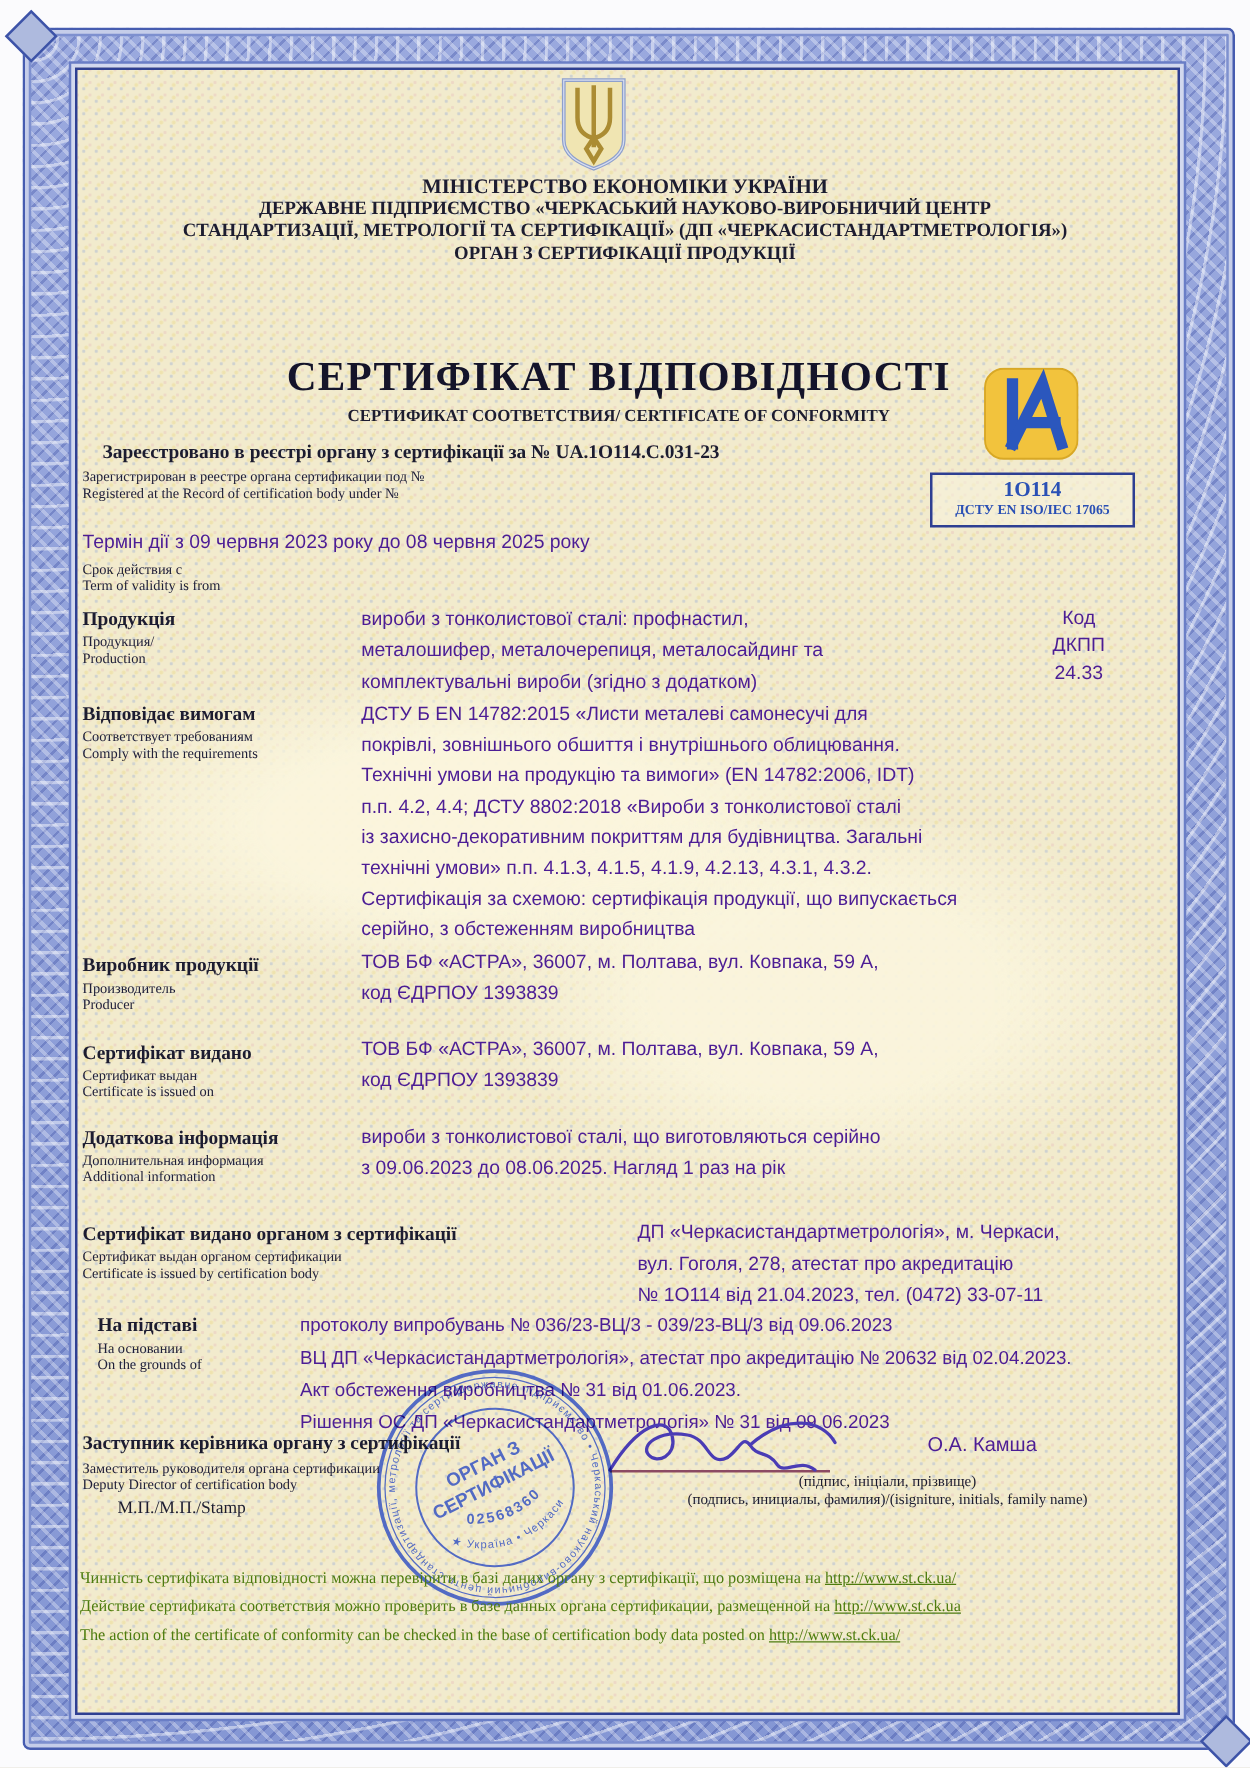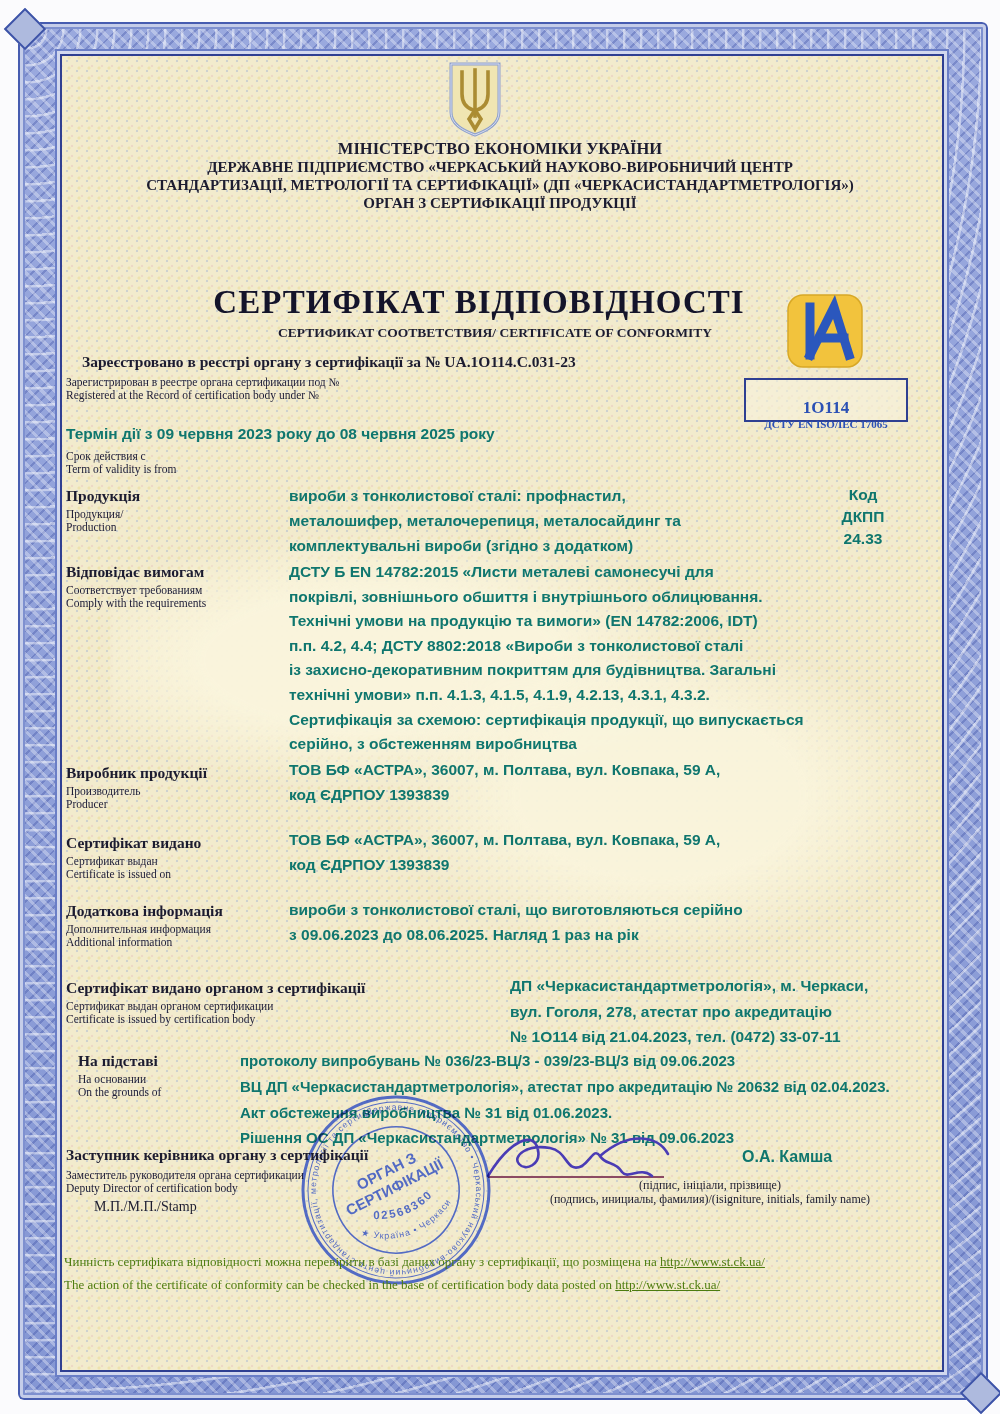--- a/index.html
+++ b/index.html
@@ -27,21 +27,21 @@
     background-position:0 0,5px 5px,2px 7px;
     border:2px solid #2e3f92;
     box-shadow: 0 0 0 3px rgba(255,255,255,.7), 0 0 0 5px #6a7ec6;}
   .wm{position:absolute;z-index:2;pointer-events:none;filter:blur(3px);}
   .wm1{left:110px;top:530px;width:600px;height:260px;background:radial-gradient(ellipse at 45% 50%, rgba(250,245,221,.95) 0 38%, rgba(250,245,221,0) 72%);}
   .wm2{left:380px;top:660px;width:560px;height:300px;background:radial-gradient(ellipse at 50% 45%, rgba(250,245,221,.9) 0 36%, rgba(250,245,221,0) 70%);}
   .content{position:absolute;inset:0;z-index:3;}
   .abs{position:absolute;}
   .ctr{text-align:center;}
   .serifb{font-family:"Liberation Serif",serif;font-weight:bold;}
-  .sansb{font-family:"Liberation Sans",sans-serif;font-weight:bold;color:#0f766e;}
+  .sansb{font-family:"Liberation Sans",sans-serif;font-weight:normal;color:#4c1d95;}
   .sub{font-size:11.5px;line-height:13px;color:#20203a;}
   .ml{white-space:pre-line;}
   .label-block{left:66px;width:230px;}
   .lbl{font-size:15.5px;line-height:19px;margin-bottom:3px;}
   .val{left:289px;font-size:15.5px;line-height:25px;}
   .hline{font-size:15px;line-height:18px;}
   .u{text-decoration:underline;}
   .footer-line{font-size:13px;line-height:23px;color:#4d7c0f;}
   .acc-box{border:2px solid #2e3f92;background:rgba(247,242,220,.6);color:#2a50b5;text-align:center;}
   .stamp-wrap{left:296px;top:1090px;width:200px;height:200px;transform:rotate(-21deg);opacity:.82;mix-blend-mode:multiply;}
@@ -69,37 +69,37 @@
       </g>
     </svg>
 
     <div class="abs ctr serifb" style="left:70px;top:140px;width:860px">
       <div class="hline" style="font-size:16.5px">МІНІСТЕРСТВО ЕКОНОМІКИ УКРАЇНИ</div>
       <div class="hline">ДЕРЖАВНЕ ПІДПРИЄМСТВО «ЧЕРКАСЬКИЙ НАУКОВО-ВИРОБНИЧИЙ ЦЕНТР</div>
       <div class="hline">СТАНДАРТИЗАЦІЇ, МЕТРОЛОГІЇ ТА СЕРТИФІКАЦІЇ» (ДП «ЧЕРКАСИСТАНДАРТМЕТРОЛОГІЯ»)</div>
       <div class="hline">ОРГАН З СЕРТИФІКАЦІЇ ПРОДУКЦІЇ</div>
     </div>
 
-    <div class="abs ctr serifb" style="left:54px;top:284px;width:850px;font-size:33px;letter-spacing:1px;color:#14142a">СЕРТИФІКАТ ВІДПОВІДНОСТІ</div>
+    <div class="abs ctr serifb" style="left:70px;top:284px;width:850px;font-size:33px;letter-spacing:1px;color:#14142a">СЕРТИФІКАТ ВІДПОВІДНОСТІ</div>
     <div class="abs ctr serifb" style="left:70px;top:325px;width:850px;font-size:13.5px">СЕРТИФИКАТ СООТВЕТСТВИЯ/ CERTIFICATE OF CONFORMITY</div>
 
     <div class="abs serifb" style="left:82px;top:353px;font-size:15.5px">Зареєстровано в реєстрі органу з сертифікації за № UA.1О114.С.031-23</div>
     <div class="abs sub" style="left:66px;top:376px">Зарегистрирован в реестре органа сертификации под №</div>
     <div class="abs sub" style="left:66px;top:389px">Registered at the Record of certification body under №</div>
 
     <svg class="abs" style="left:787px;top:294px" width="76" height="74" viewBox="0 0 76 74">
       <rect x="1" y="1" width="74" height="72" rx="15" fill="#f2c33d" stroke="#d8a826" stroke-width="1.5"></rect>
       <g fill="none" stroke="#2b57bd" stroke-width="9" stroke-linecap="square">
         <path d="M23 13 V61"></path>
         <path d="M23 61 L47 13 L62 61"></path>
         <path d="M36 44 H57"></path>
       </g>
     </svg>
     <div class="abs acc-box" style="left:744px;top:378px;width:160px;height:40px">
-      <div class="serifb" style="font-size:17px;line-height:20px;margin-top:18px">1О114</div>
+      <div class="serifb" style="font-size:17px;line-height:20px;margin-top:2px">1О114</div>
       <div class="serifb" style="font-size:11px;line-height:13px">ДСТУ EN ISO/ІЕС 17065</div>
     </div>
 
     <div class="abs sansb ml" style="left:66px;top:425px;font-size:15.5px">Термін дії з 09 червня 2023 року  до  08 червня 2025 року</div>
     <div class="abs sub" style="left:66px;top:450px">Срок действия с</div>
     <div class="abs sub" style="left:66px;top:463px">Term of validity is from</div>
 
     <div class="abs label-block" style="top:486px">
       <div class="serifb lbl">Продукція</div>
       <div class="sub">Продукция/</div>
@@ -205,17 +205,18 @@
       <text font-family="Liberation Sans, sans-serif" font-size="11.5" font-weight="bold" fill="#2f4ec2" letter-spacing="2">
         <textPath href="#arcN" xlink:href="#arcN" startOffset="14">02568360</textPath>
       </text>
       <text font-family="Liberation Sans, sans-serif" font-size="9" fill="#2f4ec2" letter-spacing="1">
         <textPath href="#arcB" xlink:href="#arcB" startOffset="6">★ Україна • Черкаси ★</textPath>
       </text>
     </svg>
 
     <div class="abs" style="left:64px;top:1250px;width:880px">
       <div class="footer-line"><span>Чинність сертифіката відповідності можна перевірити в базі даних органу з сертифікації, що розміщена на </span><span class="u">http://www.st.ck.ua/</span></div>
+      <div class="footer-line"><span>Действие сертификата соответствия можно проверить в базе данных органа сертификации, размещенной на </span><span class="u">http://www.st.ck.ua</span></div>
       <div class="footer-line"><span>The action of the certificate of conformity can be checked in the base of certification body data posted on </span><span class="u">http://www.st.ck.ua/</span></div>
     </div>
 
   </div>
 </div>
 
 </body></html>

